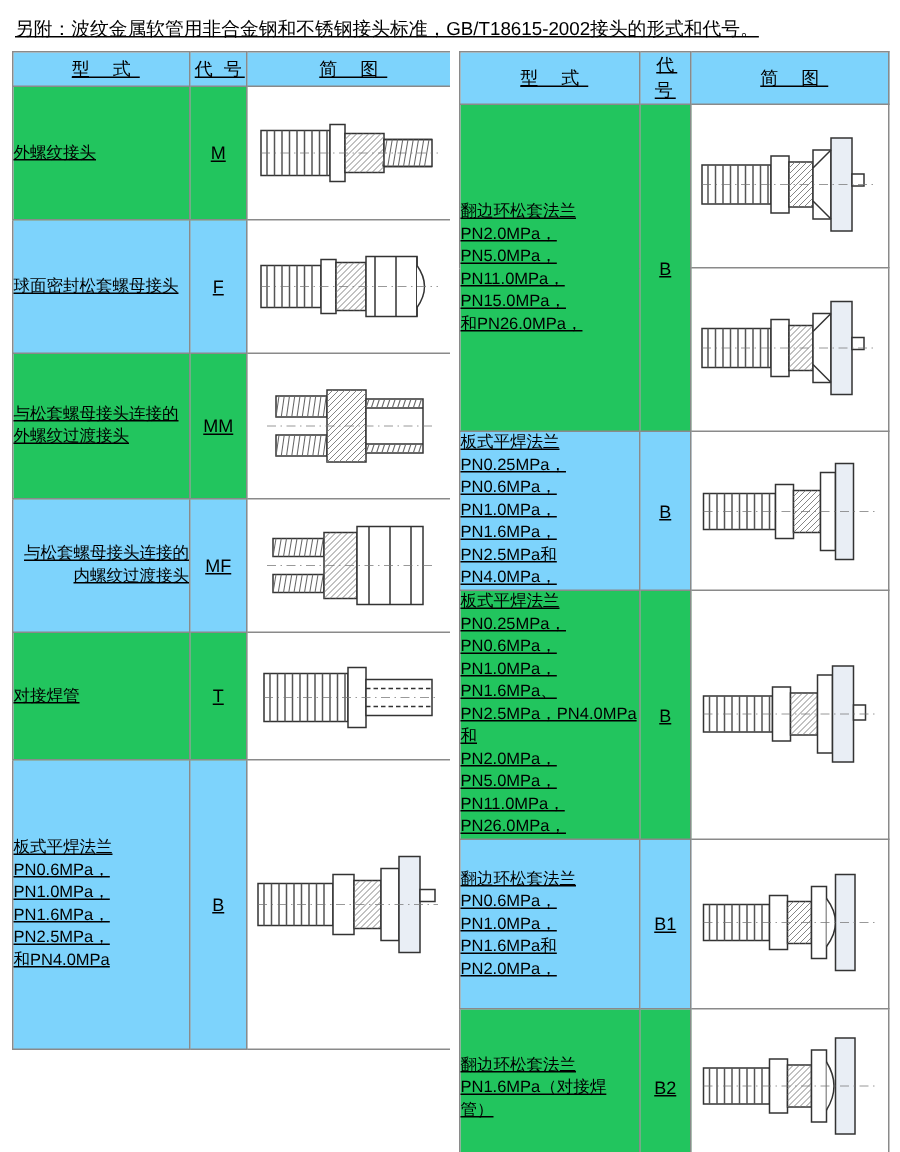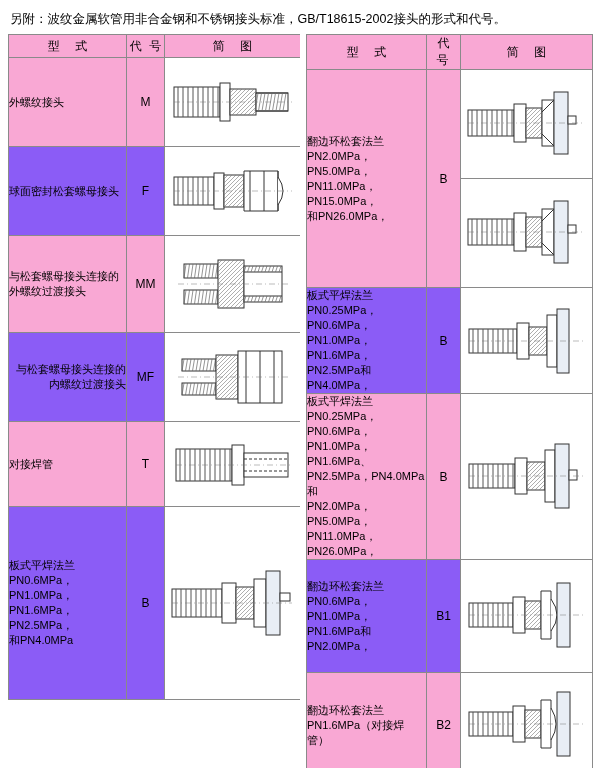--- a/index.html
+++ b/index.html
@@ -3,21 +3,21 @@
 <meta charset="utf-8">
 <style>
   html,body{margin:0;padding:0;}
   body{
     width:600px;height:768px;
     background:#ffffff;
     font-family:"Liberation Sans","DejaVu Sans",sans-serif;
     color:#000;
     overflow:hidden;
   }
-  .page{width:600px;height:768px;position:relative;box-sizing:border-box;padding:6px 8px 0 8px;}
+  .page{width:600px;height:768px;position:relative;box-sizing:border-box;padding:6px 8px 0 8px;text-decoration:underline;}
   .caption{
     font-size:12.5px;
     line-height:18px;
     padding:4px 0 6px 2px;
     white-space:nowrap;
     letter-spacing:0px;
   }
   table.main{
     border-collapse:collapse;
     width:584px;
@@ -31,21 +31,21 @@
   table.sub{
     border-collapse:collapse;
     width:100%;
     table-layout:fixed;
   }
   table.sub td,table.sub th{
     border:1px solid #8a8a8a;
     padding:0;
   }
   th.hdr{
-    background:#f9a8d4;
+    background:#7dd3fc;
     height:22px;
     font-size:12px;
     font-weight:normal;
     text-align:center;
     letter-spacing:6px;
     text-indent:6px;
   }
   th.hdr.code{letter-spacing:2px;text-indent:2px;margin-top:19px;}
   td.name{
     font-size:11px;
@@ -57,22 +57,22 @@
     text-align:center;
     vertical-align:middle;
     font-size:12px;
   }
   td.fig{
     text-align:center;
     vertical-align:middle;
     background:#ffffff;
     padding:2px;
   }
-  .yellow{background:#8b5cf6;}
-  .white{background:#f9a8d4;}
+  .yellow{background:#7dd3fc;}
+  .white{background:#22c55e;}
   .namebox{display:block;}
   .namebox .line{display:block;}
   svg{display:block;margin:0 auto;}
   .gap{width:6px;border:0 !important;background:#fff;}
 </style>
 </head>
 <body>
 
 <div class="page">
 

